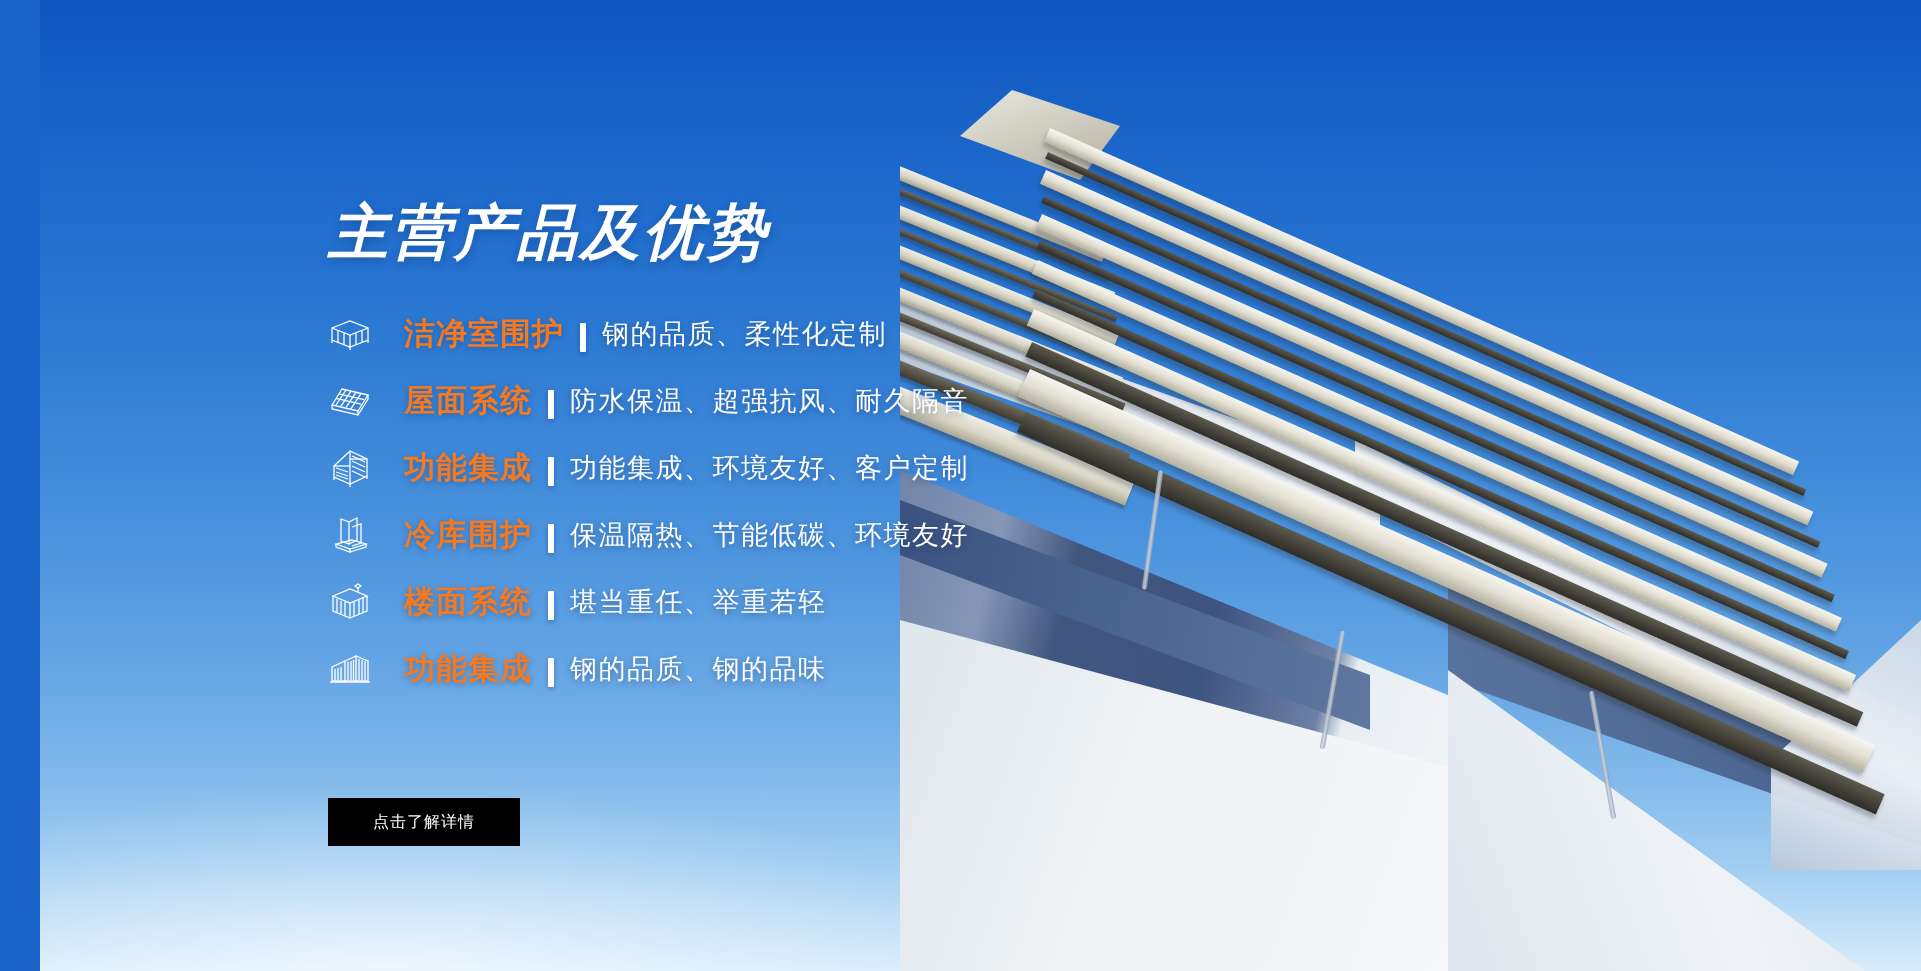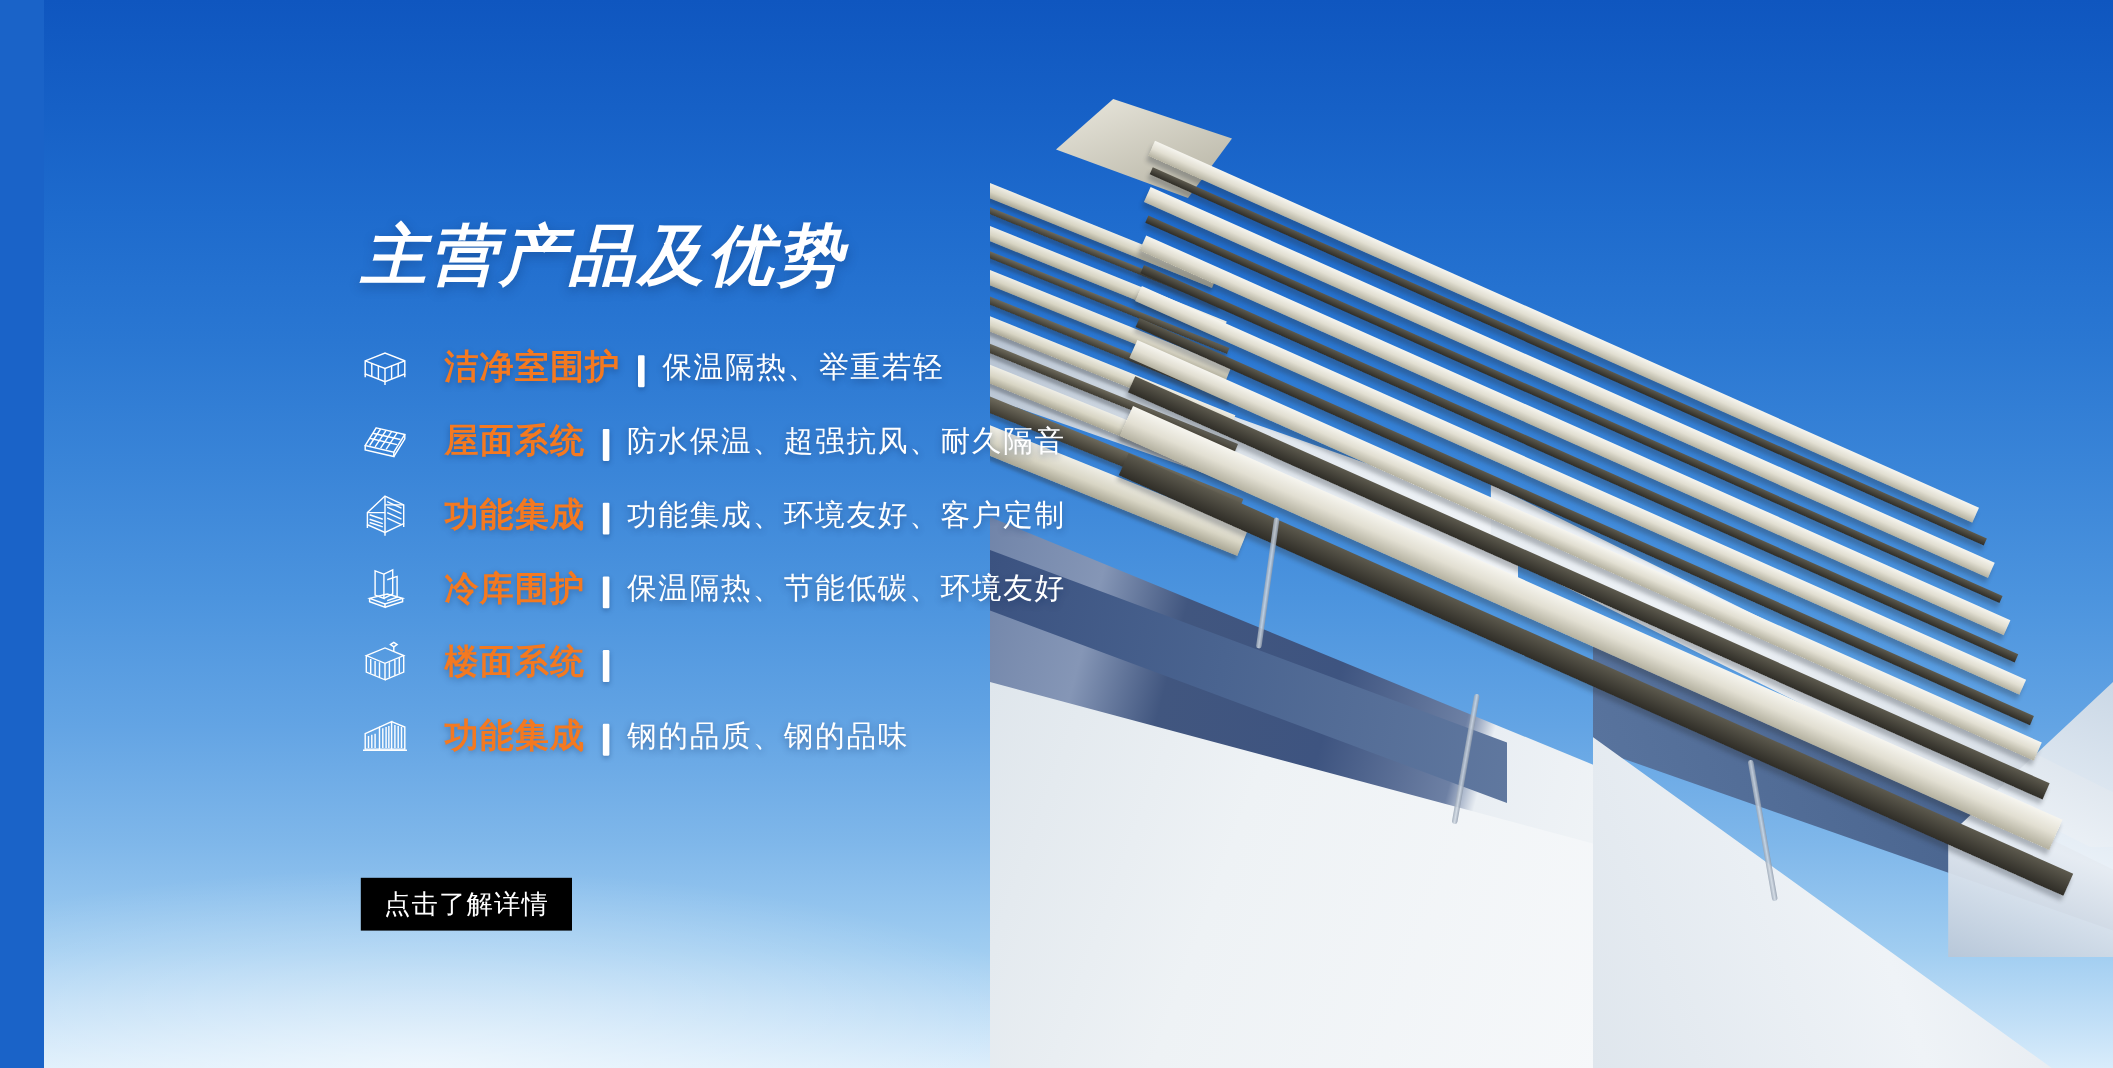--- a/index.html
+++ b/index.html
@@ -146,21 +146,21 @@
   }
   .p-desc{
     color:#ffffff;font-size:27px;letter-spacing:1.5px;
     text-shadow:0 2px 7px rgba(10,40,90,.45);
   }
 
   .cta{
     position:absolute;left:288px;top:798px;
     width:192px;height:48px;background:#000000;
     display:flex;align-items:center;justify-content:center;
-    color:#ffffff;font-size:24px;letter-spacing:1px;
+    color:#ffffff;font-size:16px;letter-spacing:1px;
     cursor:pointer;border:0;
   }
 </style>
 </head>
 <body>
 
 <div class="stage">
 
   <div class="sky"></div>
   <div class="sky-haze"></div>
@@ -226,21 +226,21 @@
               <path d="M16 20.6 L16 32.4"></path>
             <path d="M28 32.4 L28 20.6"></path>
               <path d="M34 30 L34 18.3"></path>
             <path d="M4 28 L4 31"></path>
               <path d="M40 28 L40 31"></path>
               <path d="M22 35 L22 38"></path>
           </svg>
         </span>
         <span class="p-title">洁净室围护</span>
         <span class="p-sep"></span>
-        <span class="p-desc">保温隔热、举重若轻</span>
+        <span class="p-desc">钢的品质、柔性化定制</span>
       </div>
 
       <div class="prod-row">
         <span class="p-ico">
           <svg width="44" height="44" viewBox="0 0 44 44" fill="none" stroke="#ffffff" stroke-width="1.3">
             <path d="M14 10 L40 16 L30 32 L4 26 Z"></path>
             <path d="M4 26 L4 30 L30 36 L30 32"></path>
               <path d="M40 16 L40 20 L30 36"></path>
             <path d="M18 11 L8 26"></path>
               <path d="M23 12.2 L13 27.2"></path>
@@ -307,20 +307,21 @@
               <path d="M17 22 L17 35.5"></path>
             <path d="M26 36 L26 22"></path>
               <path d="M31 34 L31 20"></path>
               <path d="M35 32 L35 18"></path>
             <path d="M30 4 L33 6 L30 8 L27 6 Z"></path>
               <path d="M30 8 L30 12"></path>
           </svg>
         </span>
         <span class="p-title">楼面系统</span>
         <span class="p-sep"></span>
+        <span class="p-desc">堪当重任、举重若轻</span>
       </div>
 
       <div class="prod-row">
         <span class="p-ico">
           <svg width="44" height="44" viewBox="0 0 44 44" fill="none" stroke="#ffffff" stroke-width="1.3">
             <path d="M4 20 L17 14 L17 34 L4 34 Z"></path>
             <path d="M17 14 L28 9 L28 34 L17 34"></path>
             <path d="M28 9 L40 14 L40 34 L28 34"></path>
             <path d="M7 22 L7 33"></path>
               <path d="M10 21 L10 33"></path>

